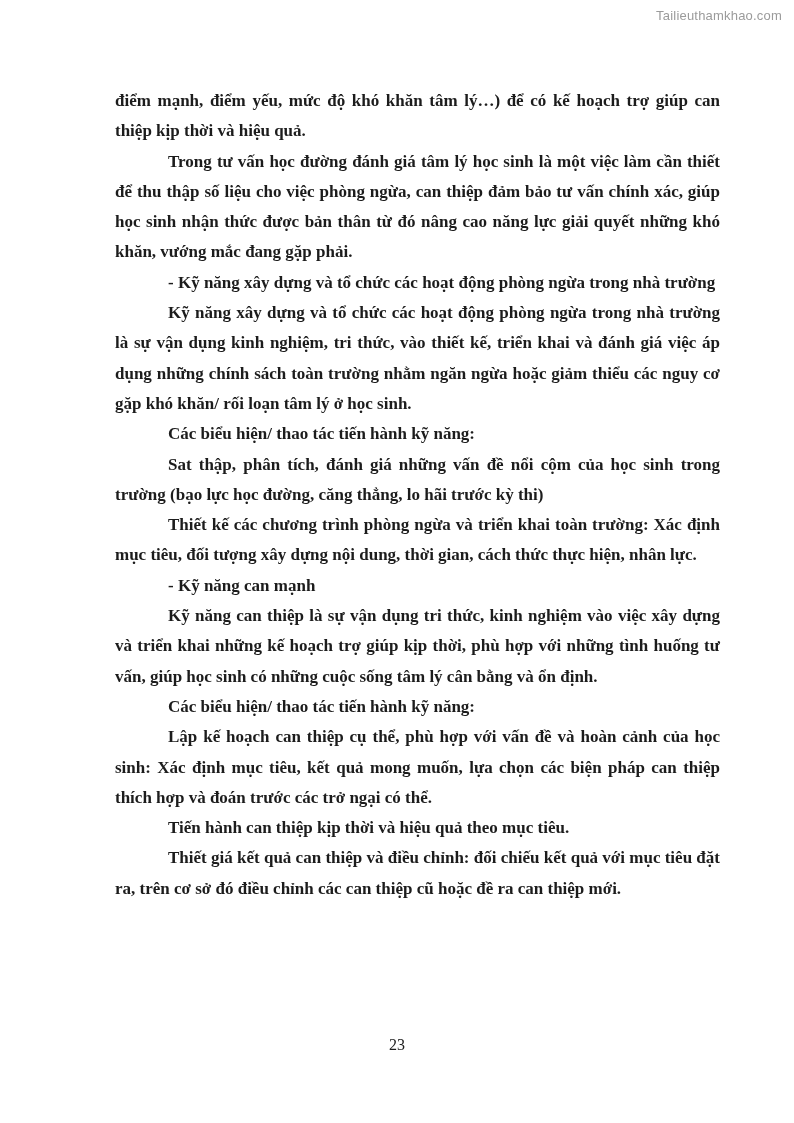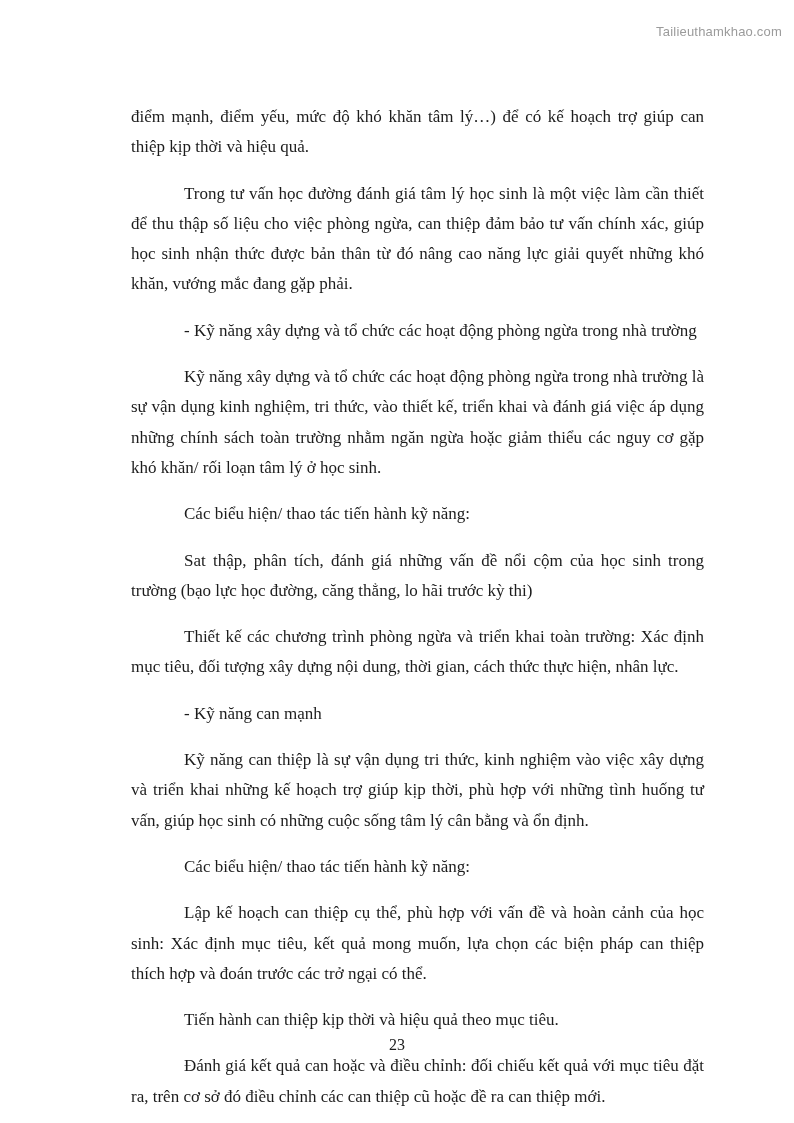--- a/index.html
+++ b/index.html
@@ -11,40 +11,41 @@
     position: relative;
     width: 794px;
     height: 1123px;
     background: #ffffff;
     overflow: hidden;
     font-family: "Liberation Serif", serif;
     color: #1c1c1c;
   }
   .watermark {
     position: absolute;
-    top: 24px;
+    top: 8px;
     right: 12px;
     font-family: "Liberation Sans", sans-serif;
     font-size: 13px;
     color: #9b9b9b;
     letter-spacing: 0.2px;
   }
   .content {
     position: absolute;
     top: 86px;
     left: 115px;
     right: 74px;
     text-align: justify;
     font-size: 17px;
     line-height: 30.3px;
   }
   .para {
-    margin: 16px;
+    margin: 0;
     padding: 0;
     text-indent: 53px;
+    font-weight: bold;
   }
   .para.first {
     text-indent: 0;
   }
   .page-number {
     position: absolute;
     top: 1036px;
     left: 0;
     width: 100%;
     text-align: center;
@@ -65,18 +66,18 @@
     <p class="para">- Kỹ năng xây dựng và tổ chức các hoạt động phòng ngừa trong nhà trường</p>
     <p class="para">Kỹ năng xây dựng và tổ chức các hoạt động phòng ngừa trong nhà trường là sự vận dụng kinh nghiệm, tri thức, vào thiết kế, triển khai và đánh giá việc áp dụng những chính sách toàn trường nhằm ngăn ngừa hoặc giảm thiểu các nguy cơ gặp khó khăn/ rối loạn tâm lý ở học sinh.</p>
     <p class="para">Các biểu hiện/ thao tác tiến hành kỹ năng:</p>
     <p class="para">Sat thập, phân tích, đánh giá những vấn đề nổi cộm của học sinh trong trường (bạo lực học đường, căng thẳng, lo hãi trước kỳ thi)</p>
     <p class="para">Thiết kế các chương trình phòng ngừa và triển khai toàn trường: Xác định mục tiêu, đối tượng xây dựng nội dung, thời gian, cách thức thực hiện, nhân lực.</p>
     <p class="para">- Kỹ năng can mạnh</p>
     <p class="para">Kỹ năng can thiệp là sự vận dụng tri thức, kinh nghiệm vào việc xây dựng và triển khai những kế hoạch trợ giúp kịp thời, phù hợp với những tình huống tư vấn, giúp học sinh có những cuộc sống tâm lý cân bằng và ổn định.</p>
     <p class="para">Các biểu hiện/ thao tác tiến hành kỹ năng:</p>
     <p class="para">Lập kế hoạch can thiệp cụ thể, phù hợp với vấn đề và hoàn cảnh của học sinh: Xác định mục tiêu, kết quả mong muốn, lựa chọn các biện pháp can thiệp thích hợp và đoán trước các trở ngại có thể.</p>
     <p class="para">Tiến hành can thiệp kịp thời và hiệu quả theo mục tiêu.</p>
-    <p class="para">Đánh giá kết quả can hoặc và điều chỉnh: đối chiếu kết quả với mục tiêu đặt ra, trên cơ sở đó điều chỉnh các can thiệp cũ hoặc đề ra can thiệp mới.</p>
+    <p class="para">Thiết giá kết quả can thiệp và điều chỉnh: đối chiếu kết quả với mục tiêu đặt ra, trên cơ sở đó điều chỉnh các can thiệp cũ hoặc đề ra can thiệp mới.</p>
   </div>
 
   <div class="page-number">23</div>
 
 </div>
 
 </body></html>

